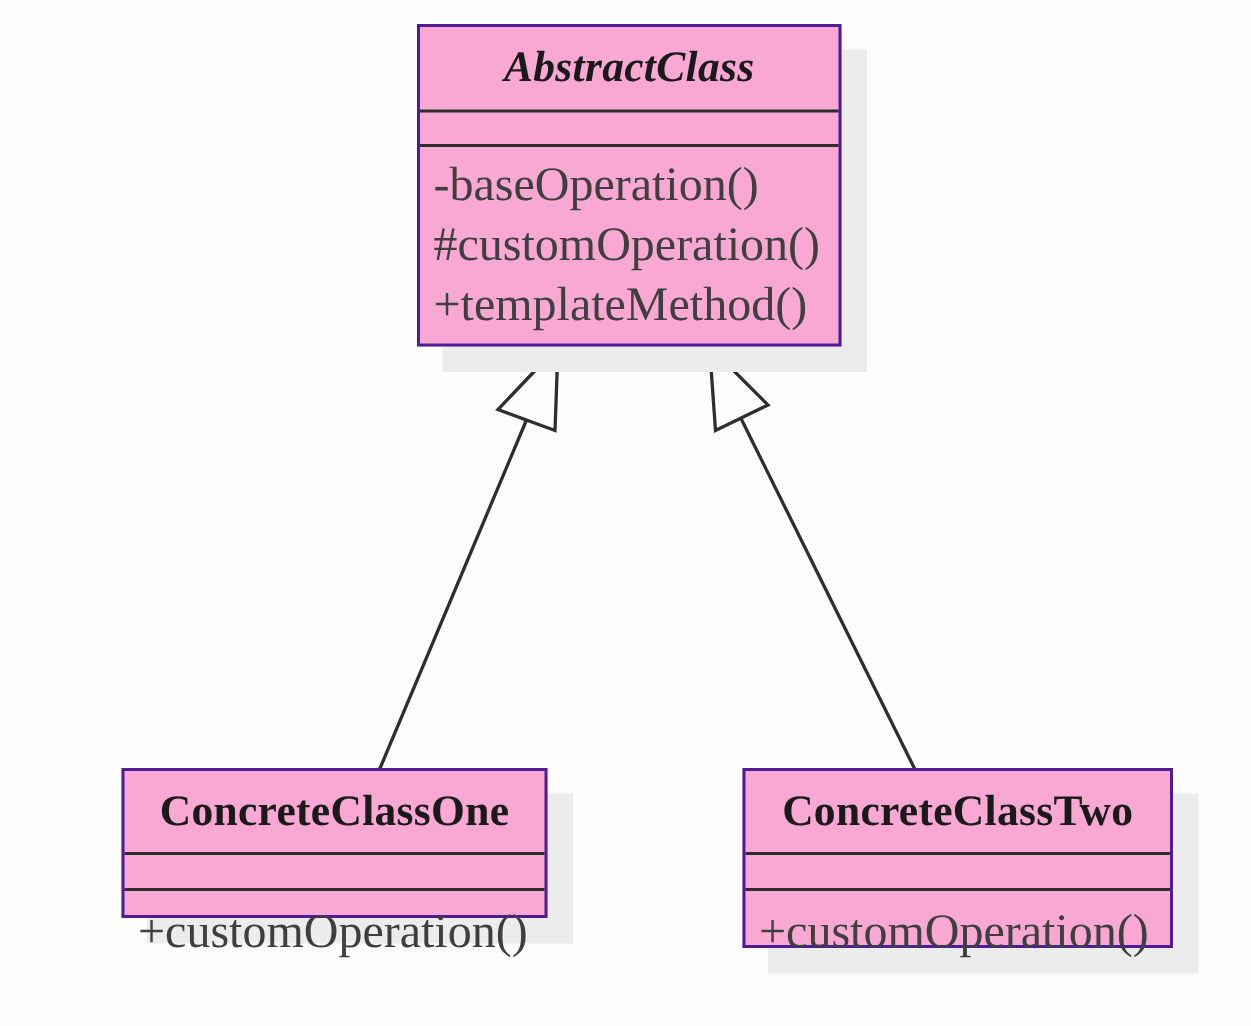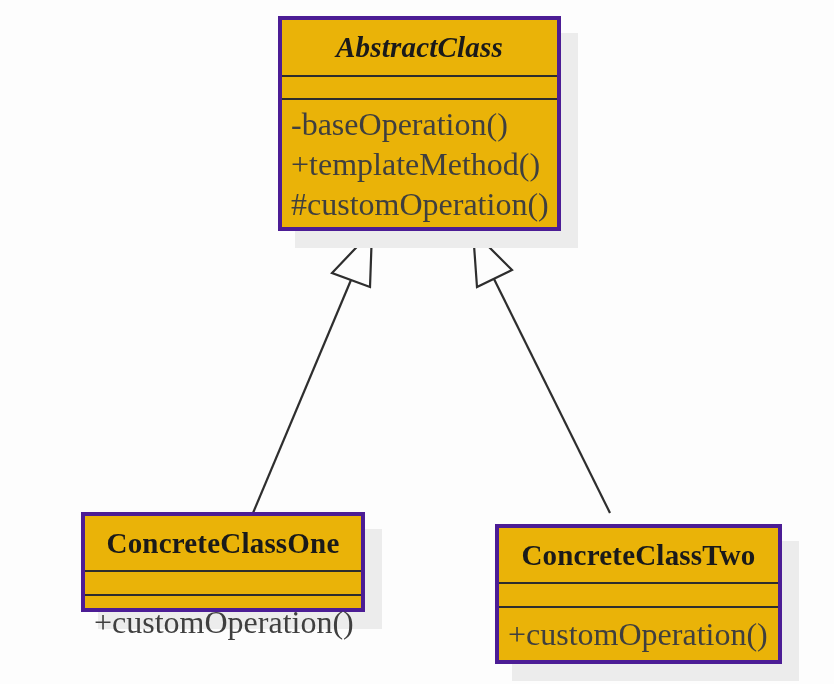--- a/index.html
+++ b/index.html
@@ -26,22 +26,22 @@
   }
   .connectors polygon {
     fill: #fdfdfd;
     stroke: #2e2e2e;
     stroke-width: 2.2;
     stroke-linejoin: miter;
   }
   .uml-class {
     position: absolute;
     box-sizing: border-box;
-    background: #eab308;
-    border: 4px solid #4c1d95;
+    background: #f9a8d4;
+    border: 2px solid #4c1d95;
     box-shadow: 17px 17px 0 #ececec;
   }
   .uml-title {
     box-sizing: border-box;
     display: flex;
     align-items: center;
     justify-content: center;
     font-weight: bold;
     font-size: 29px;
     color: #1a1a1a;
@@ -62,21 +62,21 @@
     line-height: 40px;
     color: #3f3f3f;
     white-space: nowrap;
   }
   
   .box-abstract          { left: 278px; top: 16px;  width: 283px; height: 215px; }
   .box-abstract .uml-title   { height: 57px; }
   .box-abstract .uml-attrs   { height: 23px; }
   
   .box-concrete-one      { left: 81px;  top: 512px; width: 284px; height: 100px; }
-  .box-concrete-two      { left: 495px; top: 524px; width: 287px; height: 140px; }
+  .box-concrete-two      { left: 495px; top: 512px; width: 287px; height: 120px; }
   .box-concrete-one .uml-title,
   .box-concrete-two .uml-title { height: 56px; }
   .box-concrete-one .uml-attrs,
   .box-concrete-two .uml-attrs { height: 24px; }
   .box-concrete-one .uml-methods,
   .box-concrete-two .uml-methods { padding-top: 6px; }
 </style>
 </head>
 <body>
 
@@ -89,22 +89,22 @@
 
     <line x1="610" y1="513" x2="494" y2="279"></line>
     <polygon points="473,231 512,270 477,287"></polygon>
   </svg>
 
   <div class="uml-class box-abstract">
     <div class="uml-title is-abstract">AbstractClass</div>
     <div class="uml-attrs"></div>
     <div class="uml-methods">
       <div>-baseOperation()</div>
+      <div>#customOperation()</div>
       <div>+templateMethod()</div>
-      <div>#customOperation()</div>
     </div>
   </div>
 
   <div class="uml-class box-concrete-one">
     <div class="uml-title">ConcreteClassOne</div>
     <div class="uml-attrs"></div>
     <div class="uml-methods">
       <div>+customOperation()</div>
     </div>
   </div>

